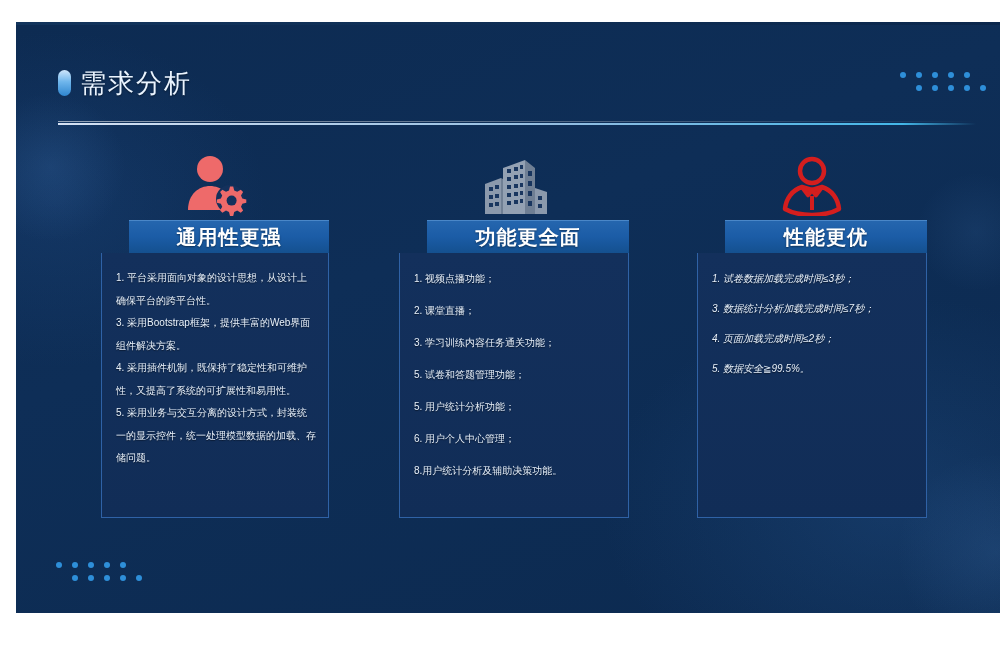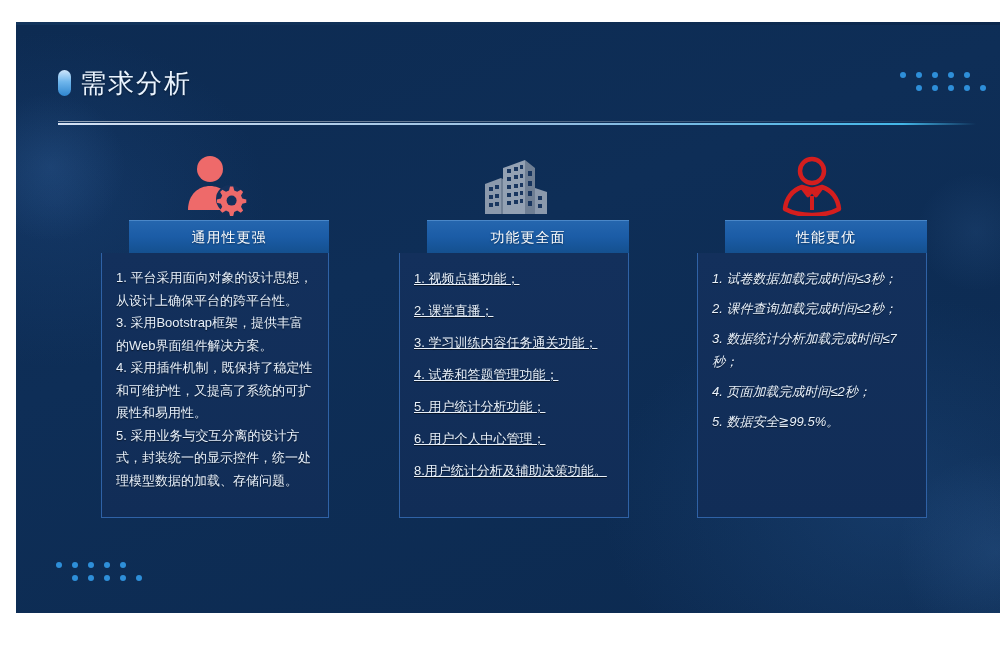--- a/index.html
+++ b/index.html
@@ -46,30 +46,30 @@
   
   .card{position:absolute;top:198px;width:228px;}
   #card-1{left:85px;width:228px;}
   #card-2{left:383px;width:230px;}
   #card-3{left:681px;width:230px;}
 
   .card-icon{position:absolute;top:-70px;left:0;width:100%;height:66px;display:flex;align-items:flex-end;justify-content:center;}
   .card-head{position:relative;height:32px;line-height:32px;text-align:center;
       background:linear-gradient(180deg,#2566ae 0%,#1b5ca6 50%,#14508f 100%);
       border-top:1px solid #4a87c8;
-      color:#ffffff;font-size:14px;font-weight:normal;letter-spacing:1px;
+      color:#ffffff;font-size:20px;font-weight:bold;letter-spacing:1px;
       text-shadow:0 1px 2px rgba(0,0,0,.45);margin-left:28px;}
   .card-body{position:relative;height:265px;
       background:linear-gradient(180deg,#13305c 0%,#112d57 100%);
       border:1px solid #2f62a6;border-top:none;
       padding:14px 12px 10px 14px;box-sizing:border-box;}
   .card-body ol{list-style:none;margin:0;padding:0;}
-  .card-body li{color:#e8f1fb;font-size:13px;line-height:23px;text-shadow:0 1px 1px rgba(0,0,0,.5);}
+  .card-body li{color:#e8f1fb;font-size:10px;line-height:23px;text-shadow:0 1px 1px rgba(0,0,0,.5);}
   .tight li{line-height:22.5px;}
-  .loose li{margin-bottom:9px;text-decoration:underline;}
+  .loose li{margin-bottom:9px;}
   .loose2 li{margin-bottom:7px;font-style:italic;}
 
   
   svg{display:block;}
 </style>
 </head>
 <body>
 
 <div id="slide">
 
@@ -172,42 +172,41 @@
             <rect x="59" y="48" width="4" height="4"></rect>
         </g>
       </svg>
     </div>
     <div class="card-head">功能更全面</div>
     <div class="card-body loose">
       <ol>
         <li>1. 视频点播功能；</li>
         <li>2. 课堂直播；</li>
         <li>3. 学习训练内容任务通关功能；</li>
-        <li>4. 试卷和答题管理功能；</li>
+        <li>5. 试卷和答题管理功能；</li>
         <li>5. 用户统计分析功能；</li>
         <li>6. 用户个人中心管理；</li>
         <li>8.用户统计分析及辅助决策功能。</li>
       </ol>
     </div>
   </div>
 
   <div class="card" id="card-3">
     <div class="card-icon">
       <svg width="64" height="62" viewBox="0 0 64 62">
         <circle cx="32" cy="17" r="12" fill="none" stroke="#d41e1e" stroke-width="4.5"></circle>
         <path d="M32 36 L22 33 C12 36 6 45 5 55 C14 60 23 61 32 61 C41 61 50 60 59 55 C58 45 52 36 42 33 L32 36 Z" fill="none" stroke="#d41e1e" stroke-width="4.5" stroke-linejoin="round"></path>
         <path d="M22 33 L28 41 L32 36 L36 41 L42 33" fill="none" stroke="#d41e1e" stroke-width="4.5" stroke-linejoin="round"></path>
         <line x1="32" y1="42" x2="32" y2="56" stroke="#d41e1e" stroke-width="4"></line>
       </svg>
     </div>
     <div class="card-head">性能更优</div>
     <div class="card-body loose2">
       <ol>
         <li>1. 试卷数据加载完成时间≤3秒；</li>
-        <li>2. 课件查询加载完成时间≤2秒；</li>
         <li>3. 数据统计分析加载完成时间≤7秒；</li>
         <li>4. 页面加载完成时间≤2秒；</li>
         <li>5. 数据安全≧99.5%。</li>
       </ol>
     </div>
   </div>
 
 </div>
 
 </body></html>

